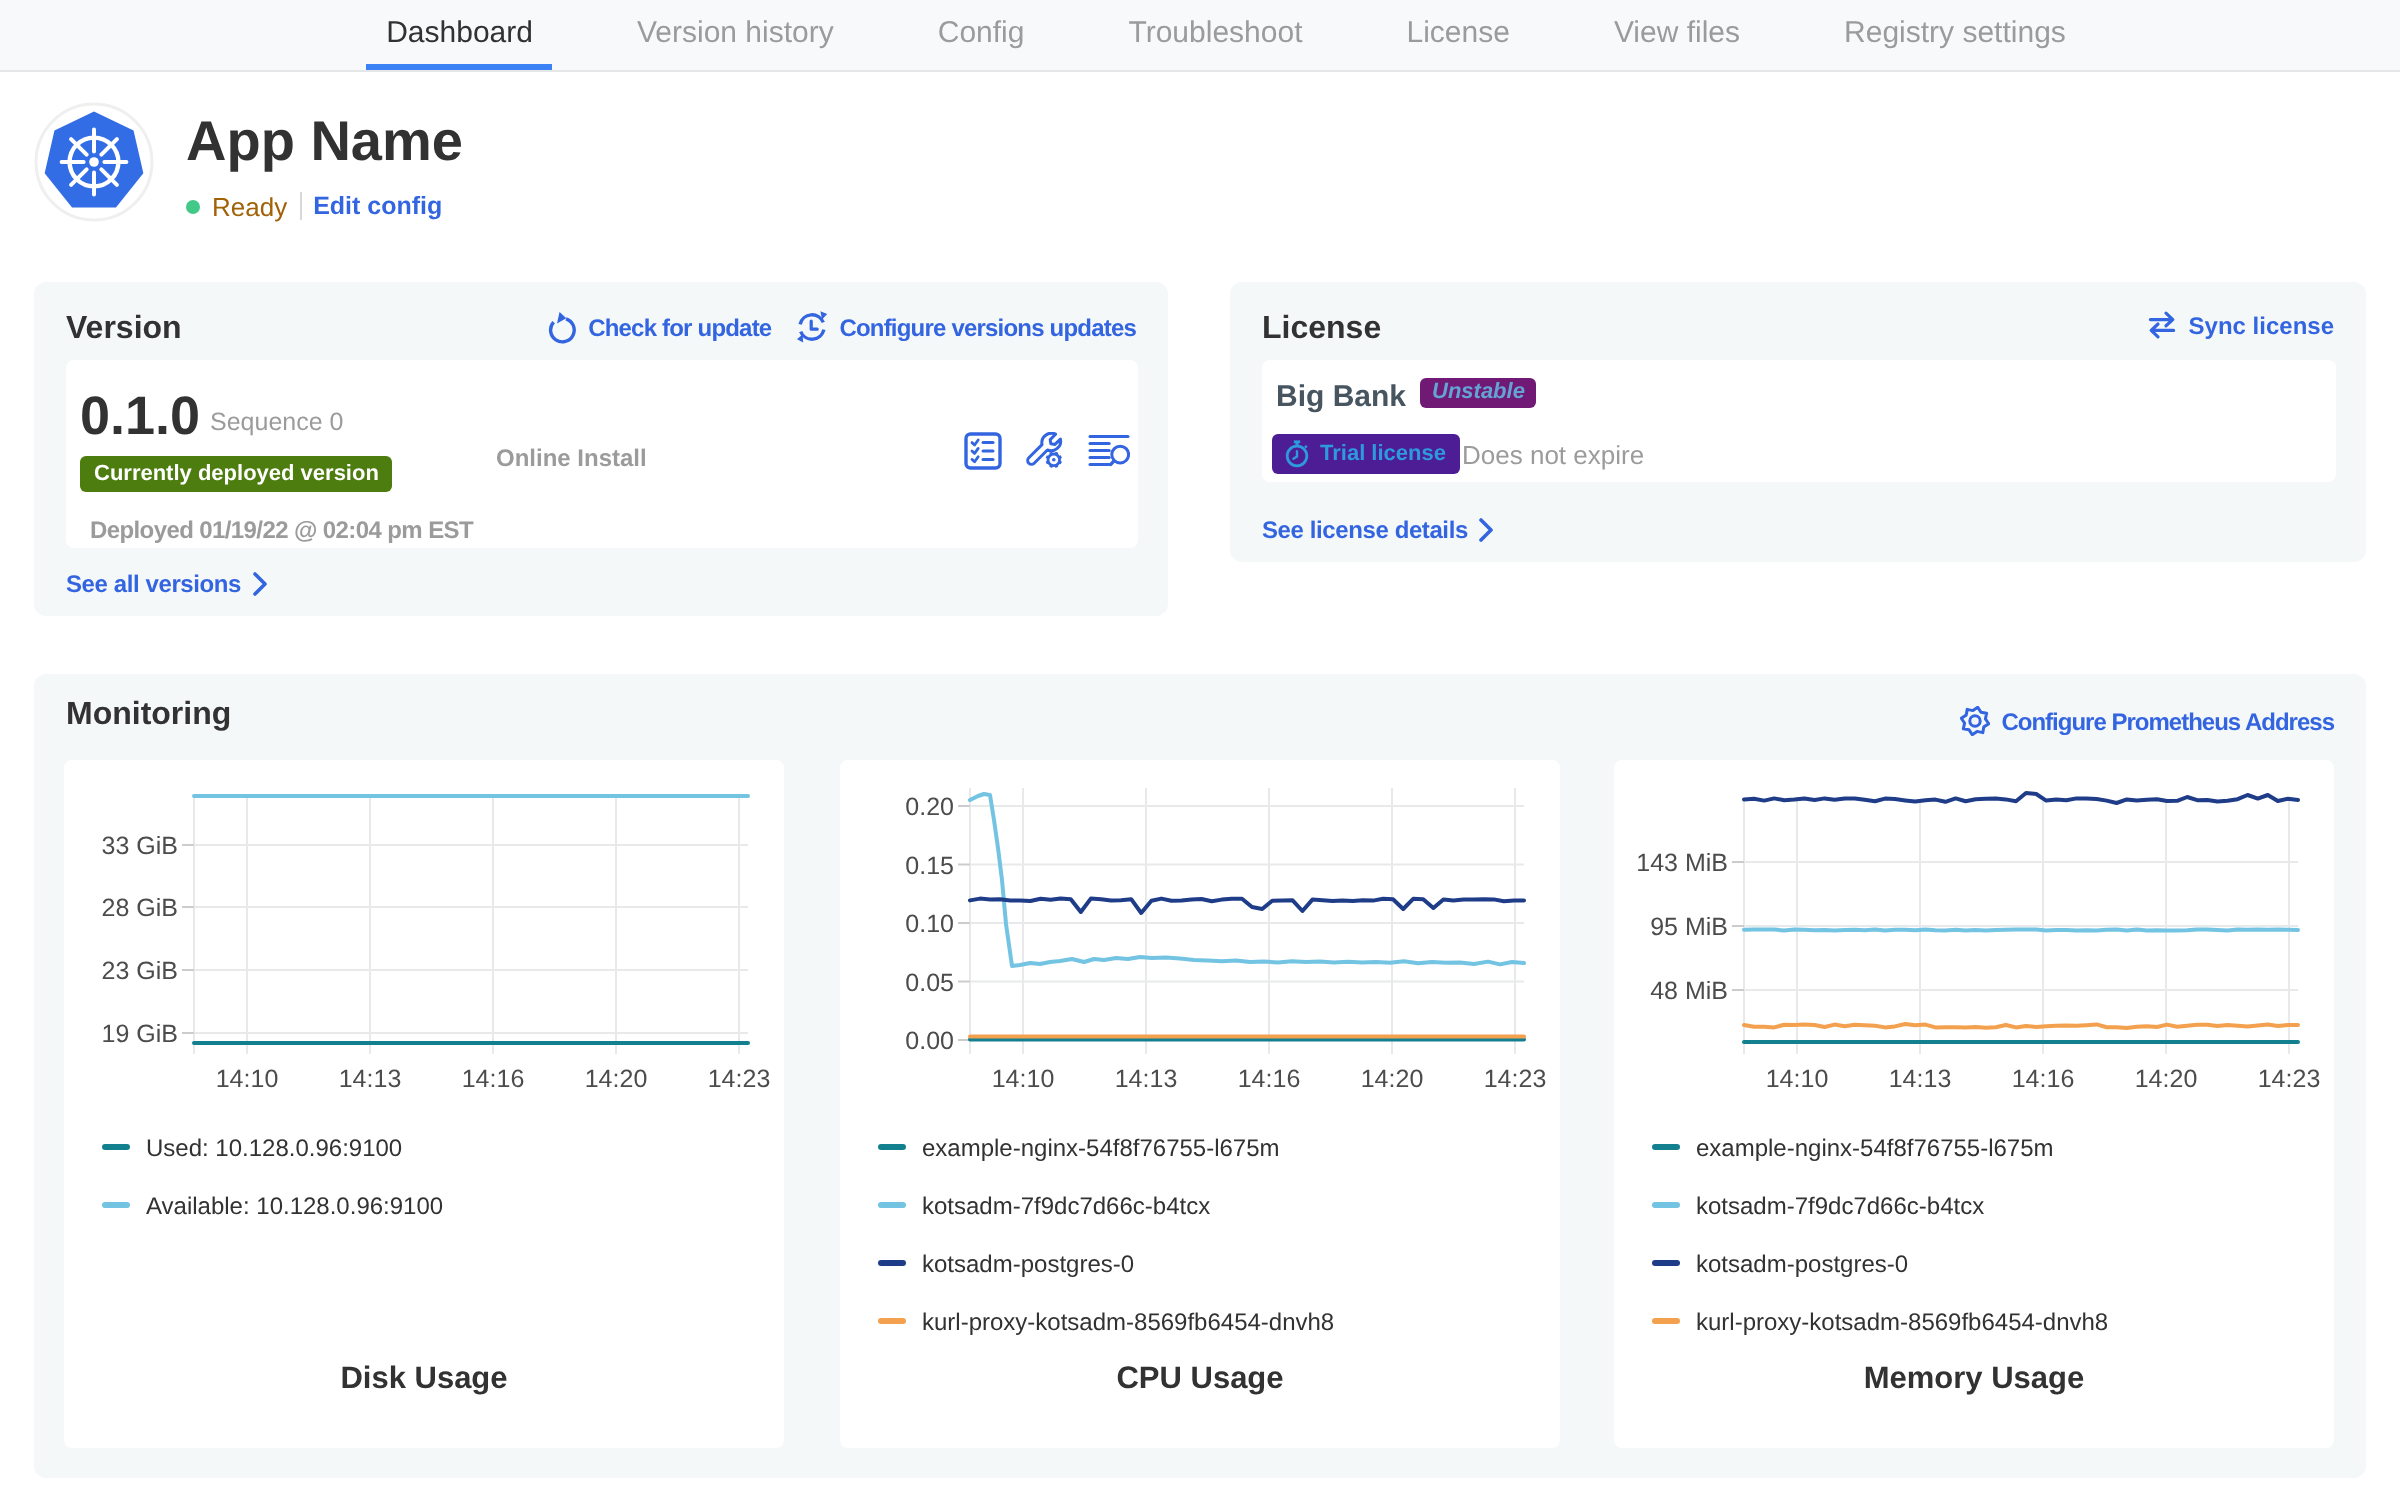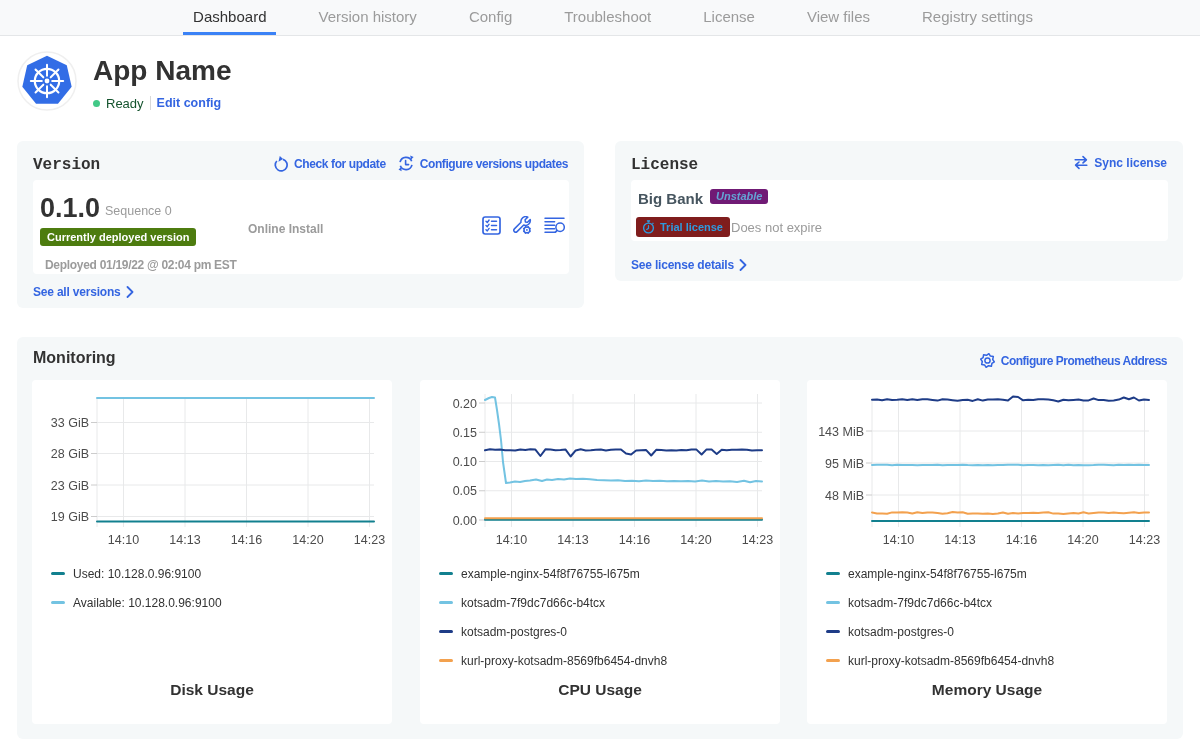--- a/index.html
+++ b/index.html
@@ -6,47 +6,47 @@
 html,body { width:1200px; height:746px; background:#fff; font-family:"Liberation Sans", sans-serif; position:relative; overflow:hidden; }
 
 .nav { position:absolute; top:0; left:0; width:1200px; height:36px; background:#f8f9fa; border-bottom:1px solid #e4e6e8; display:flex; justify-content:center; padding-left:26px; }
 .nav .tab { font-size:15px; color:#9b9b9b; line-height:33px; margin:0 16px; padding:0 10px; height:35px; }
 .nav .tab.active { color:#323232; font-weight:400; border-bottom:3px solid #3b82f6; }
 
 .k8slogo { position:absolute; left:17px; top:51px; }
 .apptitle { position:absolute; left:93px; top:55px; font-size:28px; font-weight:bold; color:#323232; }
 .statusrow { position:absolute; left:93px; top:96px; height:14px; display:flex; align-items:center; }
 .dot { width:7px; height:7px; border-radius:50%; background:#42c987; margin-right:6px; margin-top:1px; }
-.ready { font-size:13px; color:#14532d; }
+.ready { font-size:13px; color:#a16207; }
 .vsep { width:1px; height:14px; background:#d8d8d8; margin-left:6px; margin-right:6px; }
 .editcfg { font-size:12.5px; font-weight:bold; color:#3465e1; }
 
 .card { position:absolute; background:#f5f8f9; border-radius:6px; }
 .vcard { left:17px; top:141px; width:567px; height:167px; }
 .lcard { left:615px; top:141px; width:568px; height:140px; }
 .mcard { left:17px; top:337px; width:1166px; height:402px; }
-.cardhead { position:absolute; left:16px; top:15px; font-size:16px; font-weight:bold; color:#323232;font-family:Liberation Mono, monospace; }
+.cardhead { position:absolute; left:16px; top:15px; font-size:16px; font-weight:bold; color:#323232; }
 .hlinks { position:absolute; top:14px; right:16px; display:flex; align-items:center; }
 .hlink { font-size:12px; font-weight:bold; color:#3465e1; display:flex; align-items:center; }
 .hlink svg { margin-right:6px; }
 .innerwhite { position:absolute; left:16px; right:15px; background:#fff; border-radius:4px; }
 .vinner { top:39px; height:94px; }
 .linner { top:39px; height:61px; }
 .vnum { position:absolute; left:7px; top:13px; font-size:27px; font-weight:bold; color:#323232; }
 .seq { position:absolute; left:72px; top:24px; font-size:12.5px; color:#9b9b9b; }
 .greenbadge { position:absolute; left:7px; top:48px; background:#4d7c0f; color:#fff; font-size:11px; font-weight:bold; padding:2.5px 7px 3px; border-radius:3px; }
 .deployed { position:absolute; left:12px; top:78px; font-size:12px; font-weight:bold; color:#9b9b9b; letter-spacing:-0.3px; }
 .onlinei { position:absolute; left:215px; top:42px; font-size:12px; font-weight:bold; color:#9b9b9b; }
 .vicons { position:absolute; right:4px; top:36px; display:flex; align-items:center; }
 .vicons svg { margin-left:12px; }
 .seelink { position:absolute; left:16px; bottom:9px; font-size:12px; font-weight:bold; color:#3465e1; display:flex; align-items:center; letter-spacing:-0.2px; }
 .seelink svg { margin-left:5px; }
 .bigbank { position:absolute; left:7px; top:10px; font-size:15px; font-weight:bold; color:#46555f; }
 .unstable { position:absolute; left:79px; top:9px; background:#701a75; color:#64a4d4; font-size:11px; font-weight:bold; padding:1px 6px 2px; border-radius:3px;font-style:italic; }
-.trialbadge { position:absolute; left:5px; top:37px; background:#7f1d1d; color:#2e9ade; font-size:11px; font-weight:bold; padding:3px 7px 3px 6px; border-radius:3px; display:flex; align-items:center; }
+.trialbadge { position:absolute; left:5px; top:37px; background:#4c1d95; color:#2e9ade; font-size:11px; font-weight:bold; padding:3px 7px 3px 6px; border-radius:3px; display:flex; align-items:center; }
 .trialbadge svg { margin-right:5px; }
 .noexpire { position:absolute; left:100px; top:40px; font-size:13px; color:#9b9b9b; }
 
 .mhead { position:absolute; left:16px; top:12px; font-size:16px; font-weight:bold; color:#323232; }
 .chartcard { position:absolute; top:43px; width:360px; height:344px; background:#fff; border-radius:4px; }
 .chartcard svg { display:block; margin-top:0; }
 .legend { position:absolute; left:19px; top:179px; }
 .lrow { display:flex; align-items:center; height:29px; }
 .dash { width:14px; height:3px; border-radius:2px; flex:none; }
 .ltxt { margin-left:8px; font-size:12px; color:#323232; }

